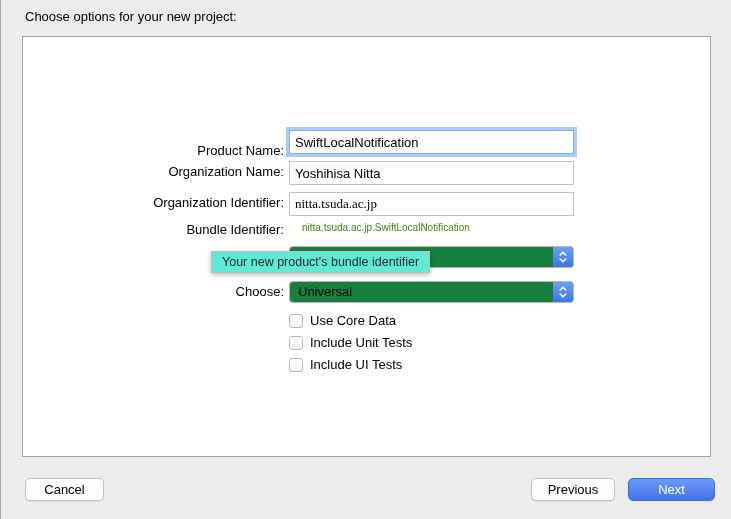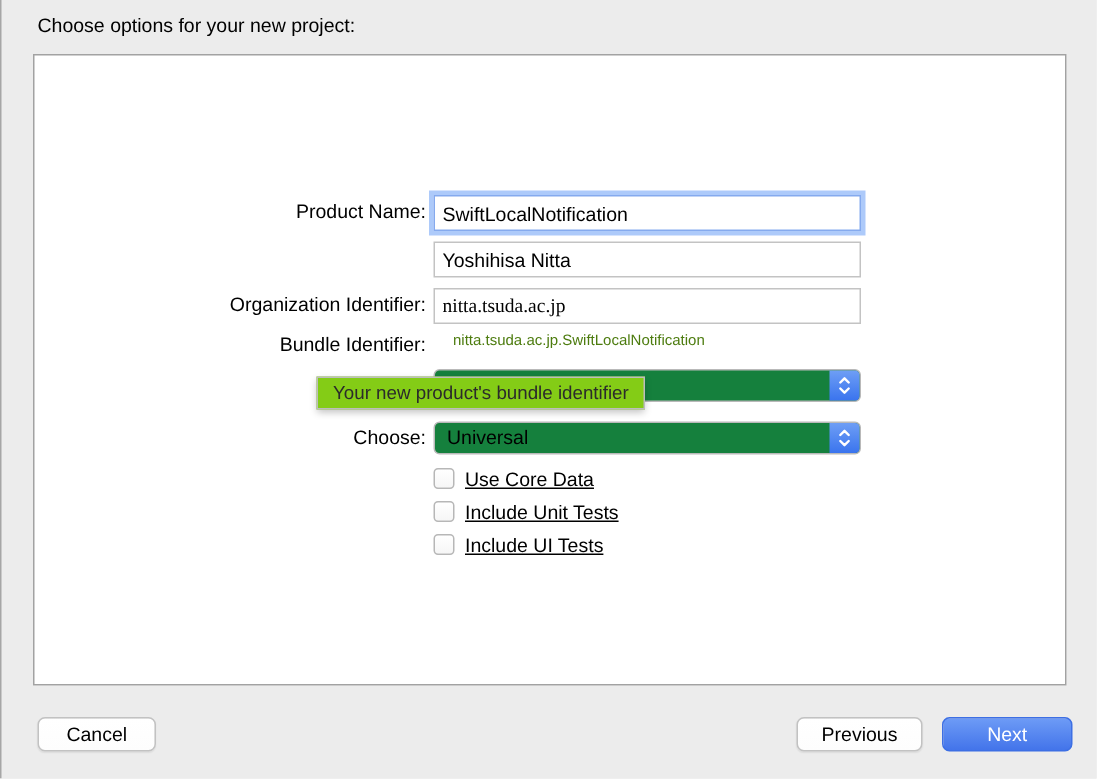--- a/index.html
+++ b/index.html
@@ -56,30 +56,30 @@
   }
   .popup-stepper {
     position: absolute; right: 0px; top: 0px; bottom: 0px; width: 20px;
     border-radius: 0 3px 3px 0;
     background: linear-gradient(#6e9ef5, #3a74ee);
     display: flex; align-items: center; justify-content: center;
   }
 
   .tooltip {
     position: absolute; left: 210px; top: 251px; height: 22px;
-    background: #84cc16; border: 1px solid #bdbdbd;
+    background: #5eead4; border: 1px solid #bdbdbd;
     box-shadow: 0 2px 5px rgba(0,0,0,0.25);
     font-size: 12.5px; color: #2b2b2b;
     line-height: 20px; padding: 0 10px; white-space: nowrap;
     z-index: 10;
   }
 
   .checkbox-row {
     position: absolute; left: 288px; height: 16px;
-    display: flex; align-items: flex-start; text-decoration: underline;
+    display: flex; align-items: flex-end;
   }
   .checkbox {
     width: 14px; height: 14px;
     border: 1px solid #b7b7b7; border-radius: 3px;
     background: linear-gradient(#ffffff, #f6f6f6);
   }
   .checkbox-label { margin-left: 7px; font-size: 13px; color: #000; }
 
   .btn {
     position: absolute; top: 478px; height: 23px;
@@ -105,23 +105,24 @@
 </style>
 </head>
 <body>
 
 <div class="window">
 
   <div class="sheet-title">Choose options for your new project:</div>
 
   <div class="panel"></div>
 
-  <div class="field-label" style="top:133px">Product Name:</div>
+  <div class="field-label" style="top:143px">Product Name:</div>
   <input class="text-input focused" style="top: 130px;" type="text" value="SwiftLocalNotification">
 
+  <div class="field-label" style="top:164px">Organization Name:</div>
   <input class="text-input" style="top: 161px;" type="text" value="Yoshihisa Nitta">
 
   <div class="field-label" style="top:195px">Organization Identifier:</div>
   <input class="text-input" style="top: 192px; font-family: Liberation Serif, serif;" type="text" value="nitta.tsuda.ac.jp">
 
   <div class="field-label" style="top:222px">Bundle Identifier:</div>
   <div class="static-value" style="top:222px">nitta.tsuda.ac.jp.SwiftLocalNotification</div>
 
   <div class="popup" style="top:246px">
     <span>Swift</span>

